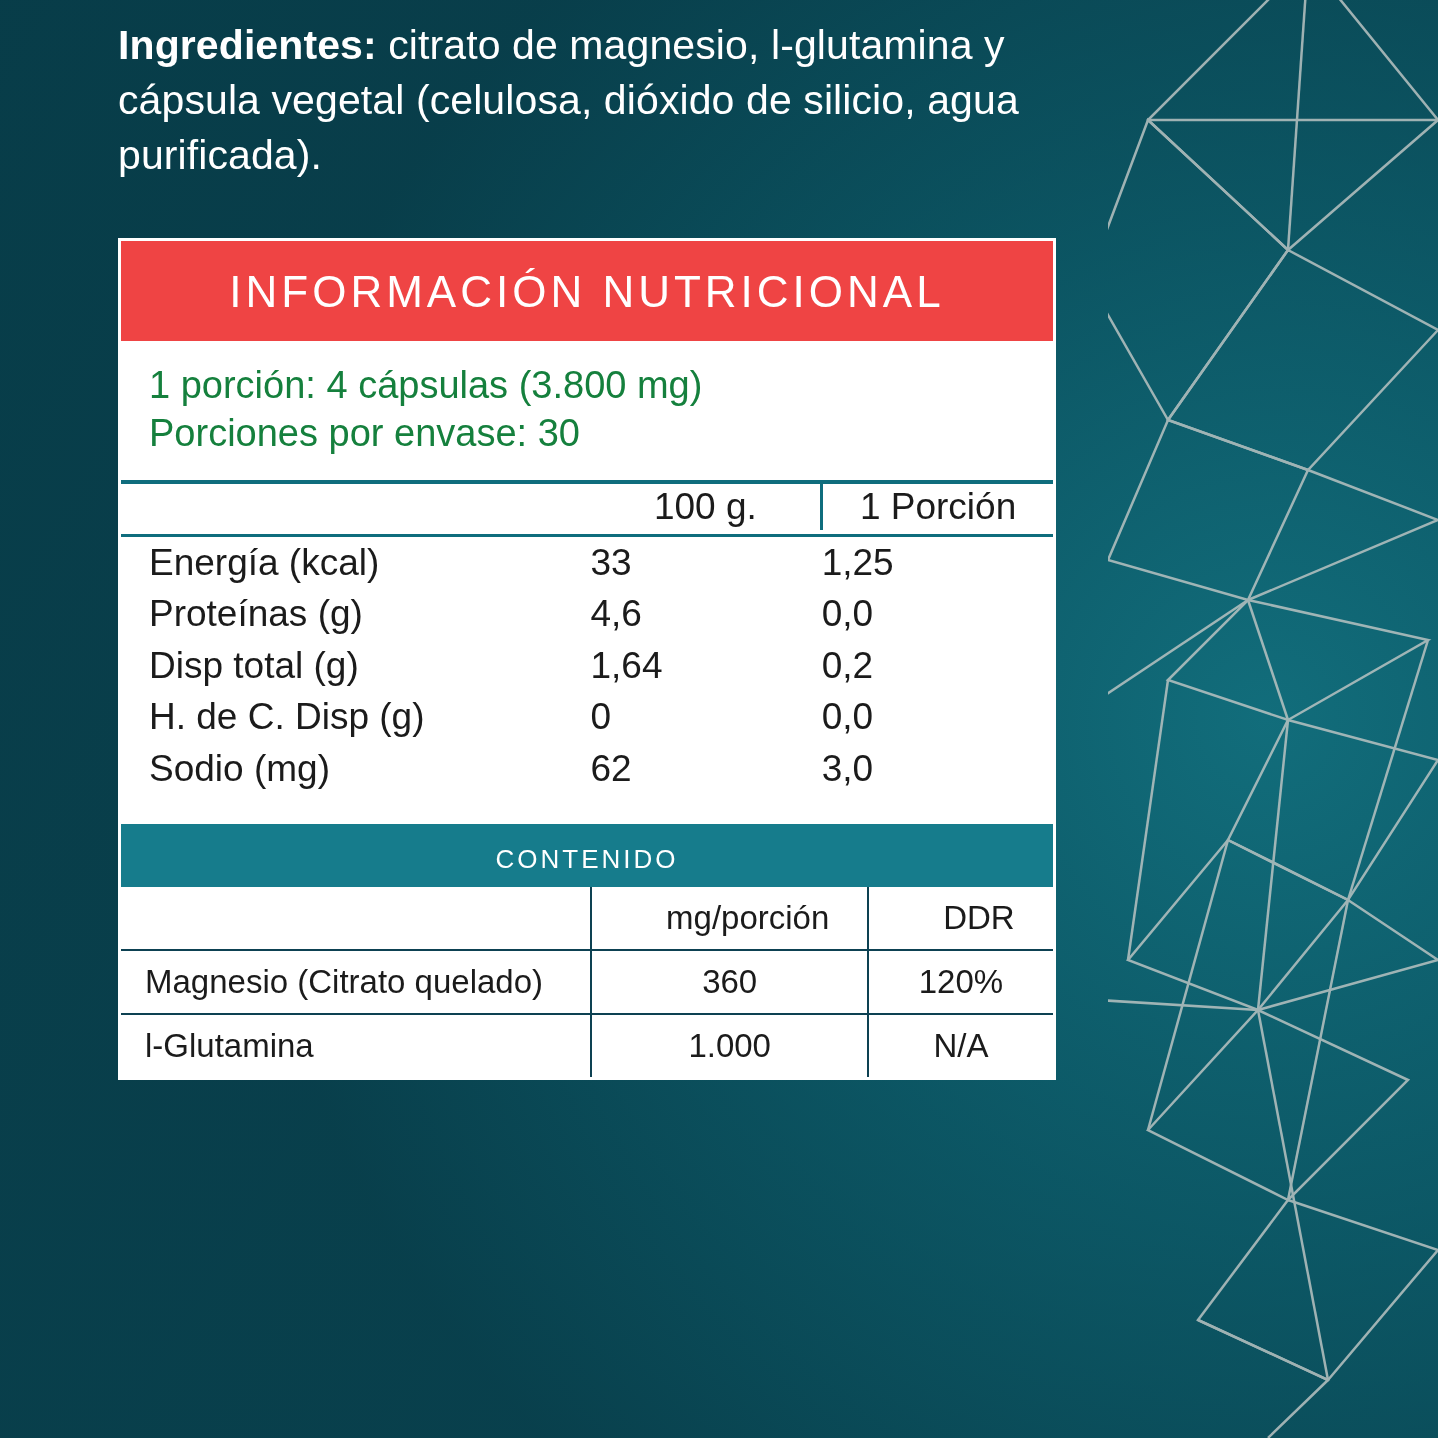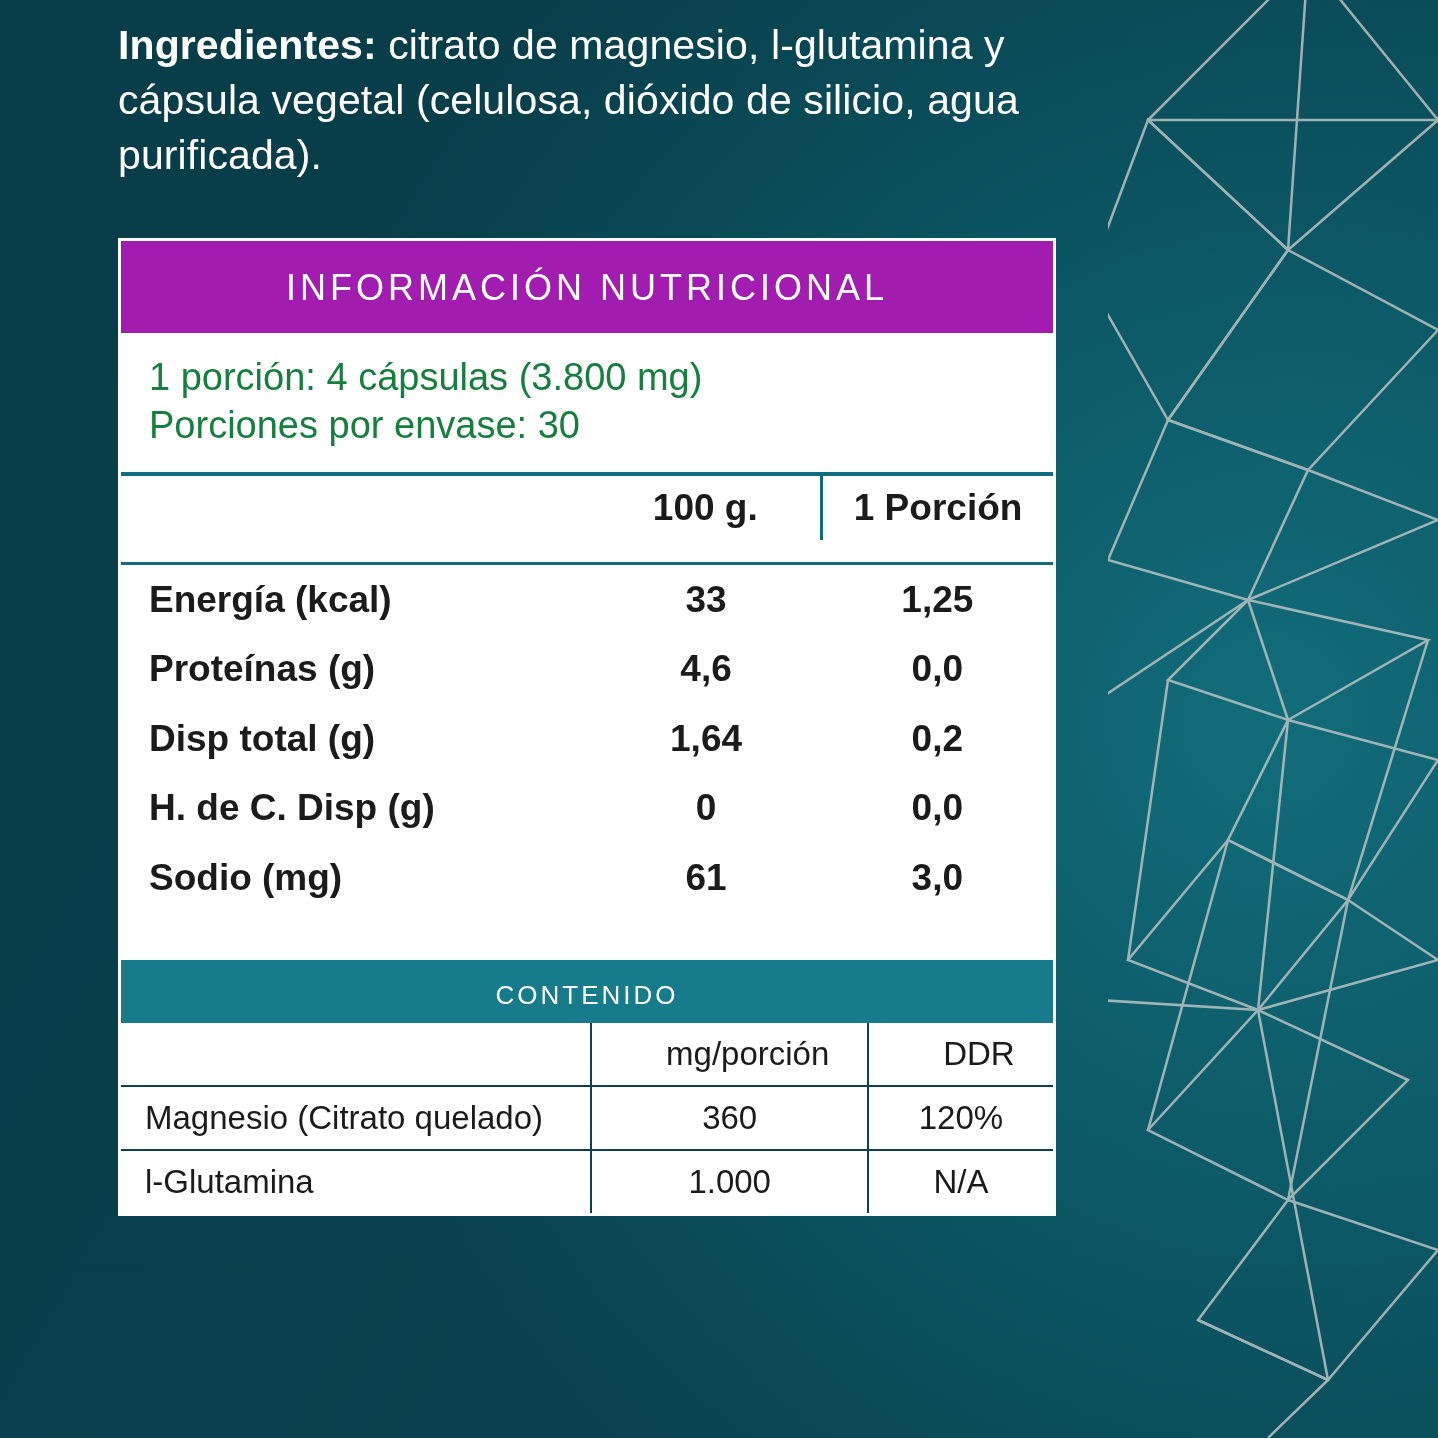--- a/index.html
+++ b/index.html
@@ -53,24 +53,24 @@
 
   
   .panel {
     margin-top: 55px;
     width: 938px;
     border: 3px solid #ffffff;
     background: #ffffff;
     box-sizing: border-box;
   }
   .panel-title {
-    background: #a21caf;
+    background: #ef4444;
     color: #ffffff;
     text-align: center;
-    font-size: 36px;
+    font-size: 44px;
     letter-spacing: 4px;
     padding: 26px 0 24px 0;
     font-weight: 400;
   }
   .serving {
     background: #ffffff;
     color: #15803d;
     padding: 20px 28px 22px 28px;
     font-size: 38px;
     line-height: 1.28;
@@ -78,23 +78,23 @@
   }
   .serving div { white-space: nowrap; }
 
   table.nut {
     width: 100%;
     border-collapse: collapse;
     background: #ffffff;
     color: #1b1b1b;
   }
   table.nut th, table.nut td {
-    font-weight: 700;
+    font-weight: 400;
     font-size: 37px;
-    padding: 11px 0;
+    padding: 2px 0;
   }
   .col-head-row th {
     padding: 10px 0 14px 0;
     text-align: center;
     font-size: 37px;
   }
   .col-head-row .c-blank { width: 470px; }
   .col-head-row .c-100 {
     width: 230px;
     border-right: 3px solid #0f6d7d;
@@ -104,21 +104,21 @@
     border-bottom: 3px solid #0f6d7d;
     padding: 0;
     height: 0;
   }
   .rows-start td { padding-top: 16px; }
   table.nut td.label {
     text-align: left;
     padding-left: 28px;
   }
   table.nut td.val {
-    text-align: center;
+    text-align: left;
   }
   .rows td { line-height: 1.28; padding: 1px 0; }
   .spacer-bottom td { height: 26px; }
 
   .contenido-title {
     background: #167c8c;
     color: #ffffff;
     text-align: center;
     font-size: 26px;
     letter-spacing: 3px;
@@ -225,21 +225,21 @@
         <td class="val">1,64</td>
         <td class="val">0,2</td>
       </tr>
       <tr class="rows">
         <td class="label">H. de C. Disp (g)</td>
         <td class="val">0</td>
         <td class="val">0,0</td>
       </tr>
       <tr class="rows">
         <td class="label">Sodio (mg)</td>
-        <td class="val">61</td>
+        <td class="val">62</td>
         <td class="val">3,0</td>
       </tr>
       <tr class="spacer-bottom">
             <td colspan="3"></td>
           </tr>
     </tbody>
       </table>
 
     <div class="contenido-title">CONTENIDO</div>
 

